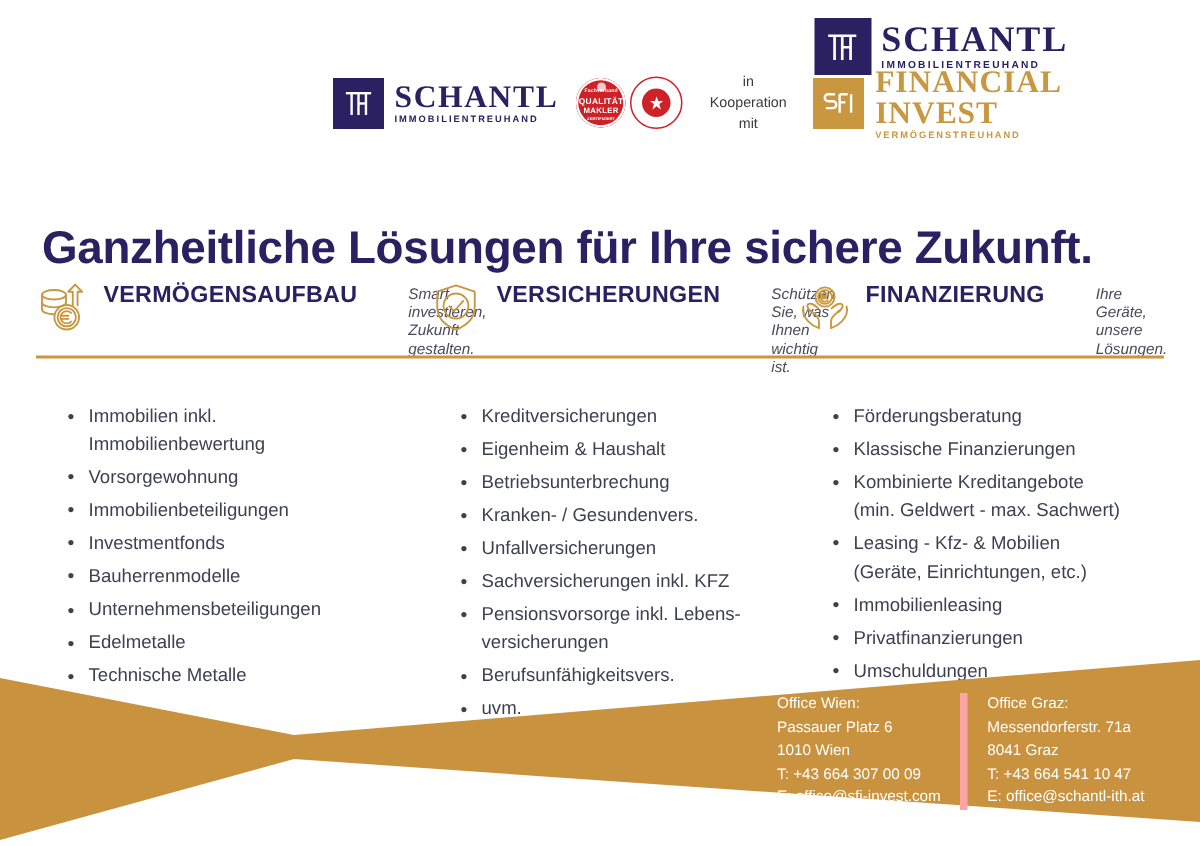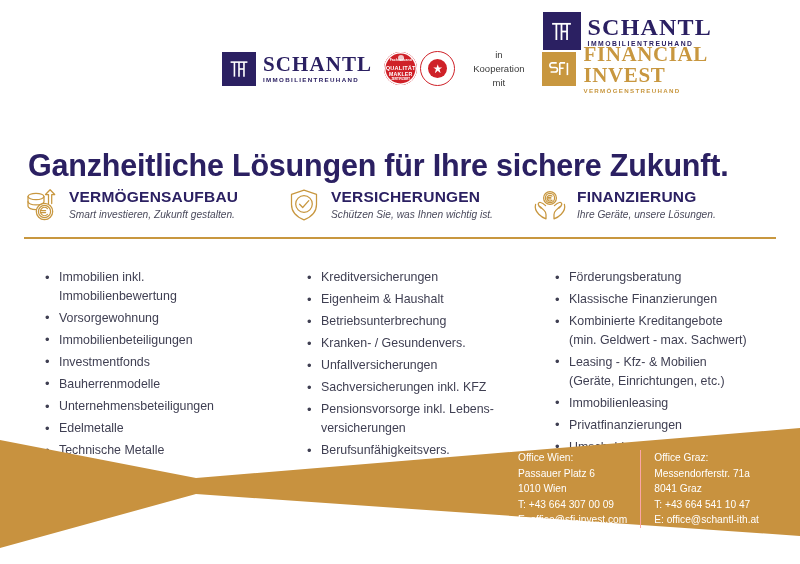--- a/index.html
+++ b/index.html
@@ -112,21 +112,21 @@
     display:flex;
   }
   .col{position:relative;}
   .col-1{width:262px;}
   .col-2{width:246px;}
   .col-3{width:244px;}
 
   .col-head{display:flex;align-items:flex-start;gap:9px;height:46px;}
   .col-icon{width:36px;height:36px;flex:0 0 36px;margin-top:1px;}
   .col-icon svg{display:block;width:36px;height:36px;}
-  .col-titles{display:flex;flex-direction:column;justify-content:center;padding-top:2px;}
+  .col-titles{display:flex;justify-content:center;padding-top:2px;gap:34px;}
   .col-title{
     font-size:15.5px;font-weight:bold;color:#2b2062;letter-spacing:.2px;
     line-height:1.15;
   }
   .col-slogan{
     font-size:10.2px;font-style:italic;color:#4a4a5c;
     margin-top:3px;line-height:1.2;
   }
 
   .rule{
@@ -148,32 +148,32 @@
   }
   .bullets li::before{
     content:"\2022";position:absolute;left:2px;top:-0.5px;
     color:#3f3f52;font-size:13px;
   }
   .bullets li.cont{padding-left:16px;margin-top:-3.2px;}
   .bullets li.cont::before{content:"";}
 
   
   .footer{
-    position:absolute;left:0;bottom:16px;width:800px;height:120px;
+    position:absolute;left:0;bottom:4px;width:800px;height:120px;
   }
   .footer svg{display:block;width:800px;height:120px;}
   .footer-text{
     position:absolute;left:518px;top:22px;
     display:flex;gap:0;
   }
   .office{
     color:#ffffff;font-size:10.2px;line-height:1.52;white-space:nowrap;
   }
   .office-wien{padding-right:13px;}
-  .office-graz{padding-left:13px;border-left:1px solid #fca5a5;}
+  .office-graz{padding-left:13px;border-left:5px solid #fca5a5;}
   .office .ln{display:block;}
 </style>
 </head>
 <body>
 
 <div class="page">
 
   <div class="header">
 
     <div class="logo-row">

